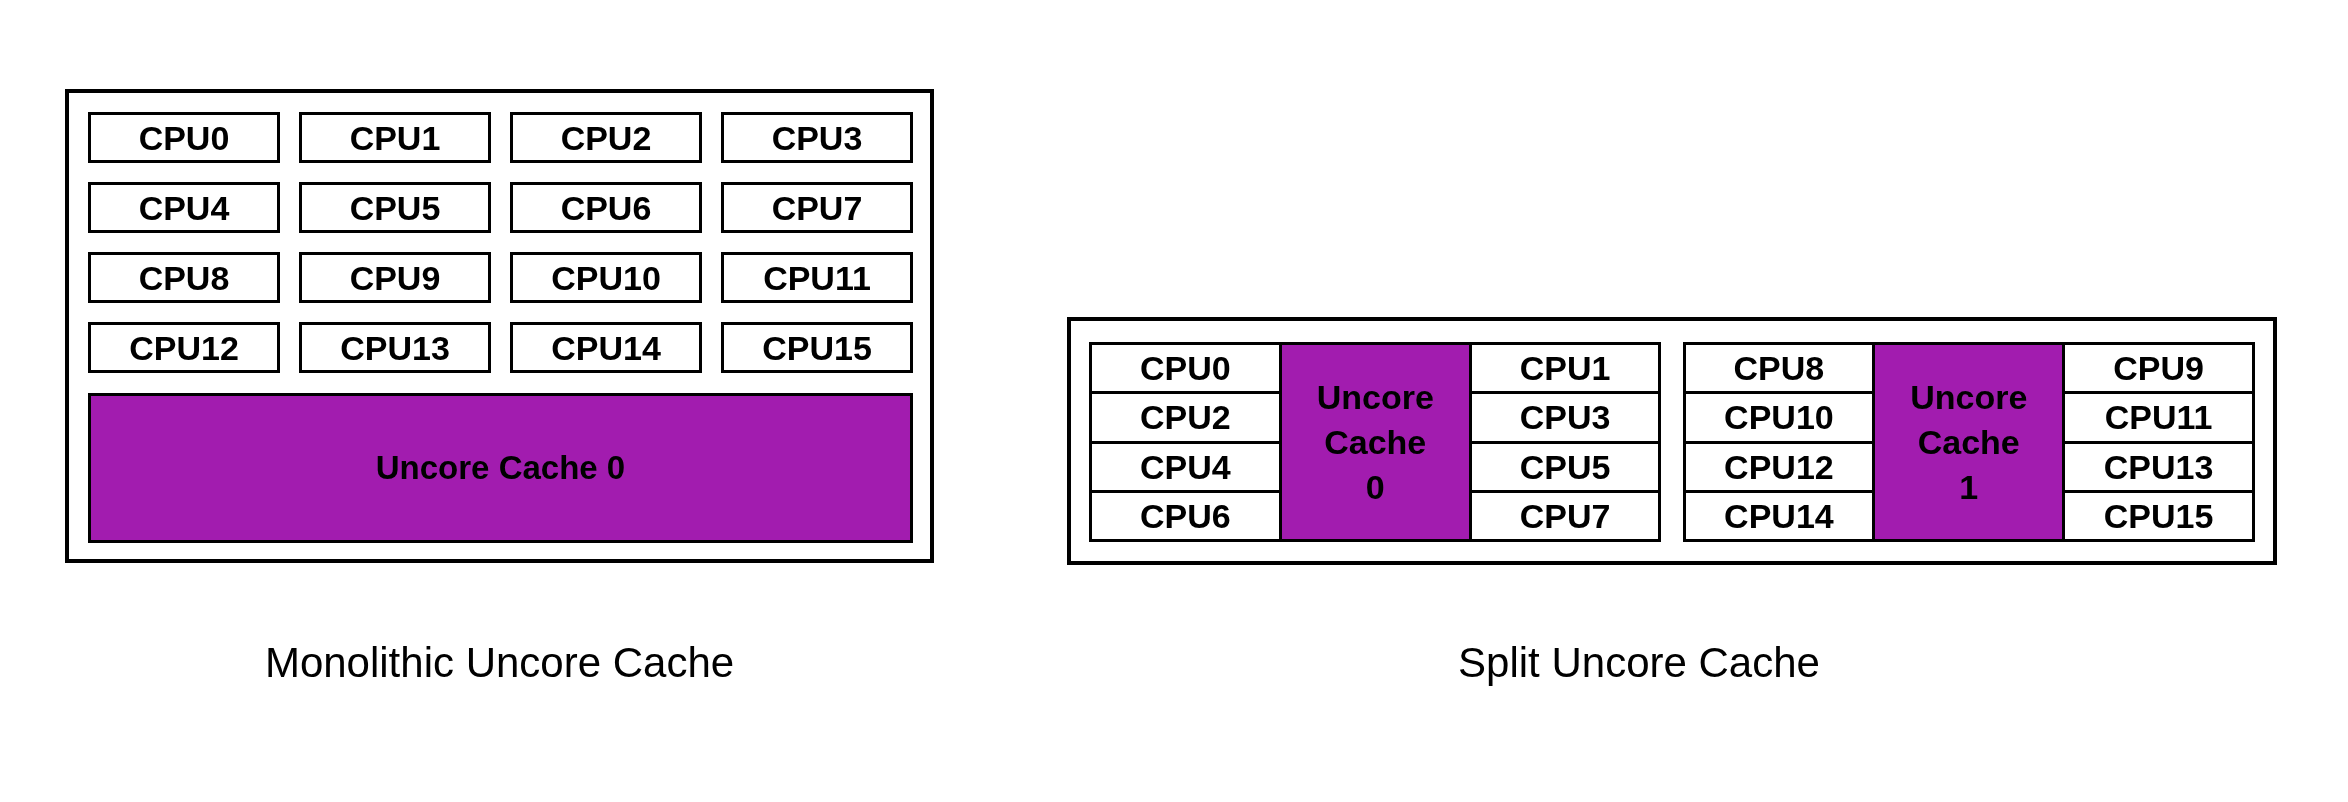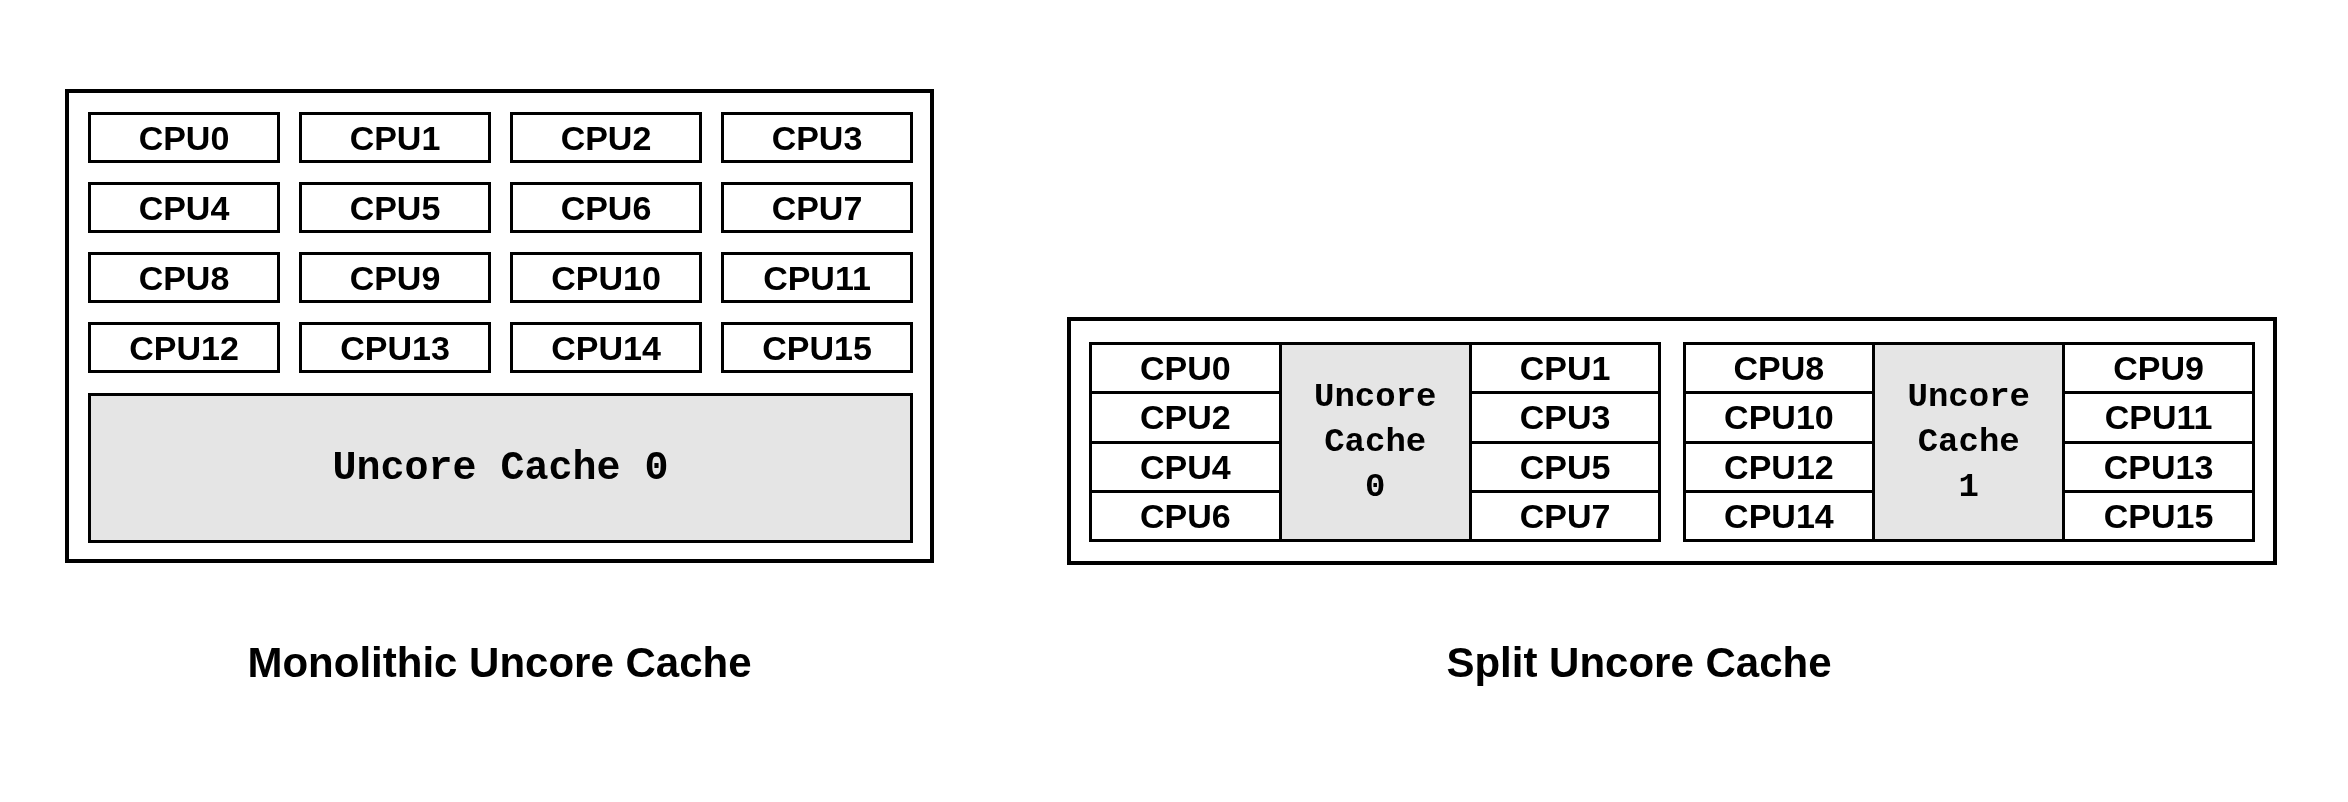--- a/index.html
+++ b/index.html
@@ -35,21 +35,21 @@
     display: flex; align-items: center; justify-content: center;
     font-weight: bold; font-size: 34px; line-height: 1;
     white-space: nowrap;
   }
   .mono-cache {
     margin-top: 20px;
     height: 150px;
     border: 3px solid #000;
     box-sizing: border-box;
     display: flex; align-items: center; justify-content: center;
-    font-weight: bold; font-size: 40px;
+    font-weight: bold; font-size: 33px;
   }
 
   
   .split {
     position: absolute; left: 1067px; top: 317px;
     width: 1210px; height: 248px;
     border: 4px solid #000;
     box-sizing: border-box;
     padding: 21px 18px 19px 18px;
     background: #fff;
@@ -78,26 +78,26 @@
     white-space: nowrap;
   }
   .cpu-row:last-child { border-bottom: none; }
   .split-cache {
     display: flex; flex-direction: column;
     align-items: center; justify-content: center;
     text-align: center;
     font-weight: bold; font-size: 34px; line-height: 45px;
   }
 
-  .cache-fill { background: #e5e5e5; font-family: Liberation Mono, monospace; }
+  .cache-fill { background: #a21caf; }
 
   
   .caption {
     position: absolute;
-    font-weight: bold; font-size: 42px; line-height: 1.2;
+    font-weight: normal; font-size: 42px; line-height: 1.2;
     text-align: center;
     color: #000;
   }
   .caption-left  { left: 65px;   top: 638px; width: 869px; }
   .caption-right { left: 1034px; top: 638px; width: 1210px; }
 </style>
 </head>
 <body>
 
 <div class="mono">

